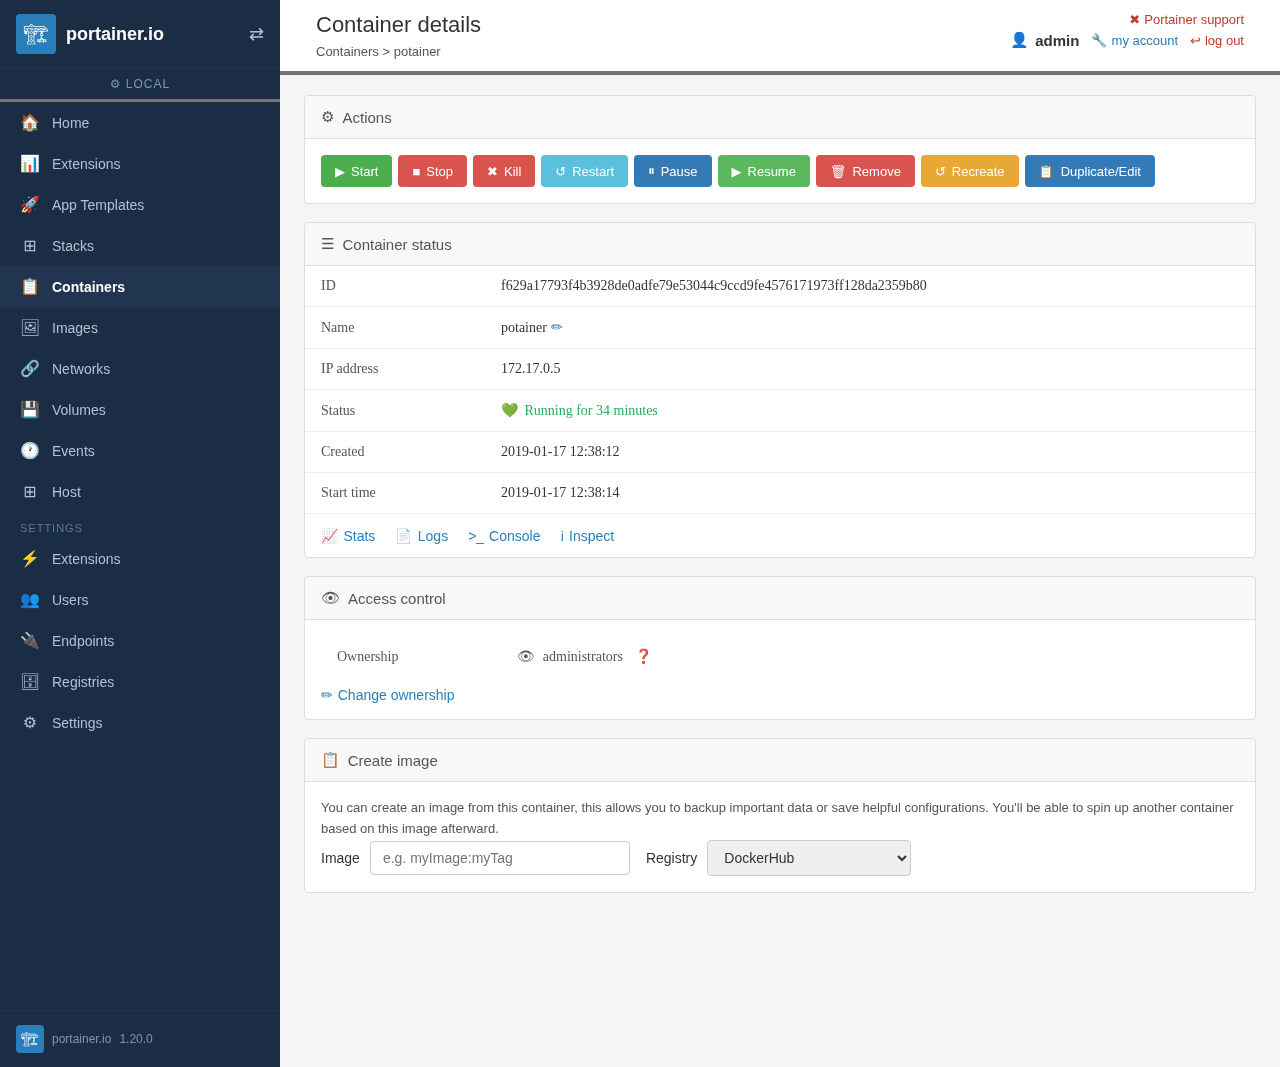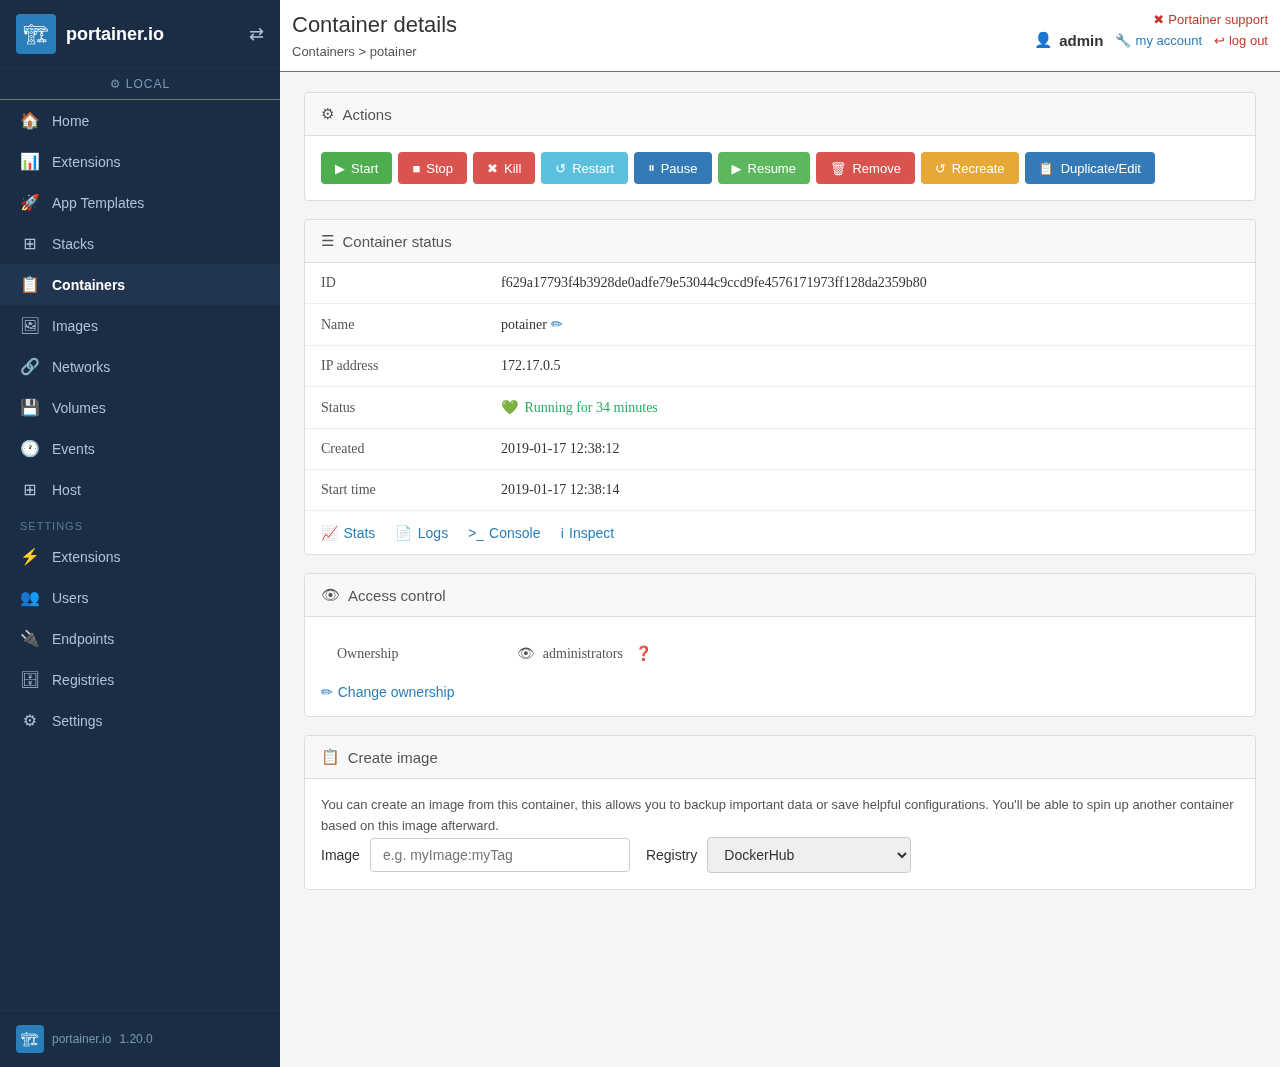--- a/index.html
+++ b/index.html
@@ -42,21 +42,21 @@
     .logo-arrows {
       margin-left: auto;
       color: #aec2d4;
       font-size: 18px;
     }
     .env-label {
       text-align: center;
       padding: 8px;
       font-size: 12px;
       color: #7a98b3;
-      border-bottom: 1px solid #737373;
+      border-bottom: 3px solid #737373;
       letter-spacing: 1px;
     }
     .nav-item {
       display: flex;
       align-items: center;
       padding: 11px 20px;
       cursor: pointer;
       color: #aec2d4;
       gap: 12px;
       transition: background 0.15s;
@@ -84,22 +84,22 @@
     
     #main {
       flex: 1;
       display: flex;
       flex-direction: column;
       overflow-y: auto;
       background: #f5f5f5;
     }
     #topbar {
       background: white;
-      border-bottom: 1px solid #737373;
-      padding: 12px 12px;
+      border-bottom: 4px solid #737373;
+      padding: 12px 36px;
       display: flex;
       align-items: flex-start;
       justify-content: space-between;
     }
     #page-title-area h1 {
       font-size: 22px;
       font-weight: 400;
       color: #333;
     }
     #breadcrumb {

